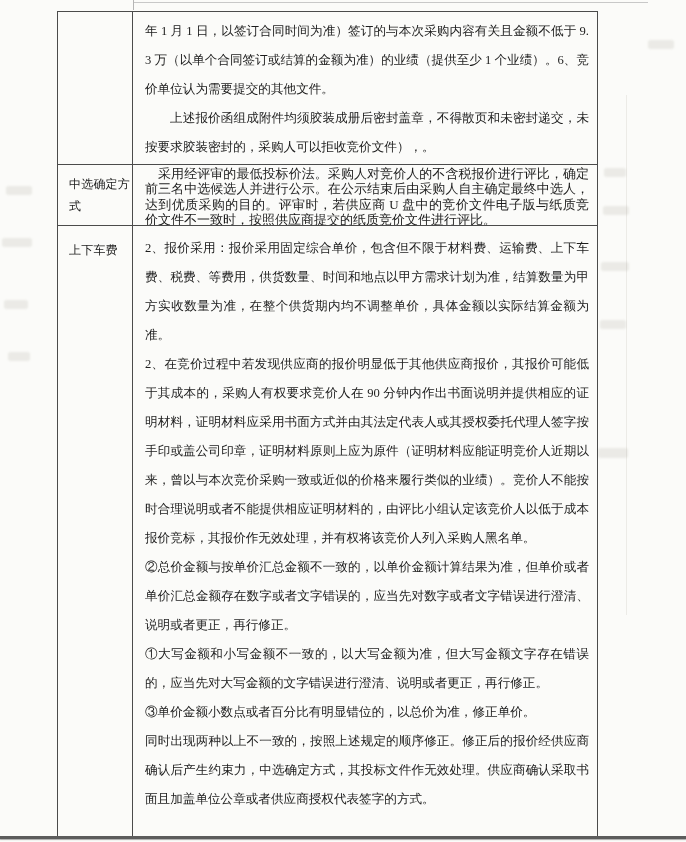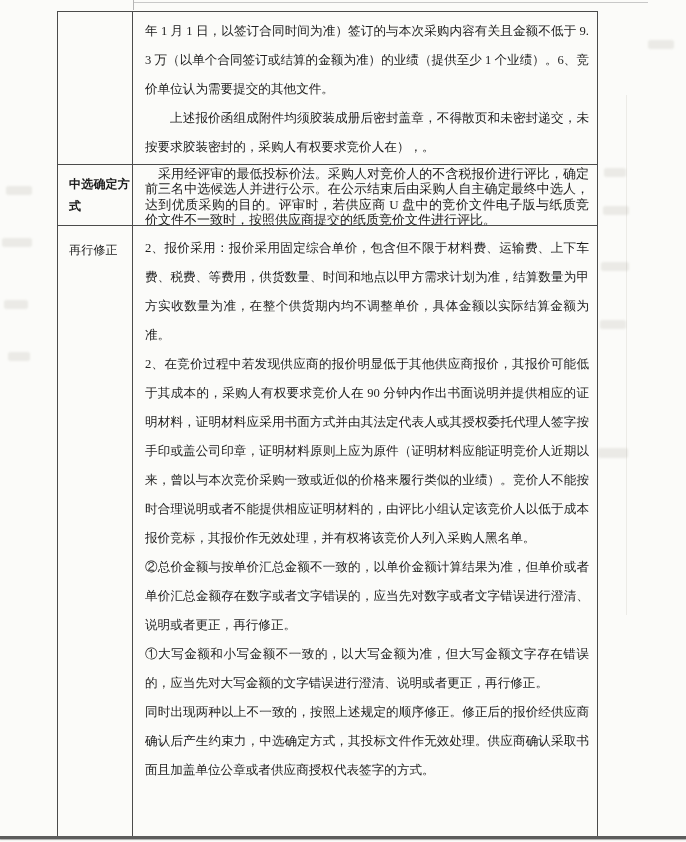--- a/index.html
+++ b/index.html
@@ -33,21 +33,21 @@
   .row3 { height: 611px; }
 
   .hcell {
     flex: 0 0 75px;
     width: 75px;
     box-sizing: border-box;
     border-right: 1.6px solid #4b4b4b;
     display: flex;
     padding: 0 0 0 11px;
   }
-  .row2 .hcell { align-items: center; font-weight: bold; }
+  .row2 .hcell { align-items: center; }
   .row3 .hcell { align-items: flex-start; padding-top: 13px; }
   .hlabel {
     font-size: 12px;
     line-height: 22px;
     word-break: break-all;
     letter-spacing: 0.2px;
   }
 
   .ccell {
     flex: 1;
@@ -118,42 +118,43 @@
   <div class="bleed" style="left:600px;top:320px;width:26px;height:9px;"></div>
   <div class="bleed" style="left:598px;top:448px;width:30px;height:10px;"></div>
   <div class="bleed" style="left:648px;top:40px;width:26px;height:9px;"></div>
 
   <div class="tbl">
 
     <div class="trow row1">
       <div class="hcell"></div>
       <div class="ccell">
           <p>年 1 月 1 日，以签订合同时间为准）签订的与本次采购内容有关且金额不低于 9.3 万（以单个合同签订或结算的金额为准）的业绩（提供至少 1 个业绩）。6、竞价单位认为需要提交的其他文件。</p>
-          <p class="indent-2">上述报价函组成附件均须胶装成册后密封盖章，不得散页和未密封递交，未按要求胶装密封的，采购人有权要求竞价人在），。</p>
+          <p class="indent-2">上述报价函组成附件均须胶装成册后密封盖章，不得散页和未密封递交，未按要求胶装密封的，采购人可以拒收竞价文件），。</p>
         </div>
     </div>
 
     <div class="trow row2">
       <div class="hcell">
         <span class="hlabel">中选确定方式</span>
       </div>
       <div class="ccell">
           <p class="indent-1">采用经评审的最低投标价法。采购人对竞价人的不含税报价进行评比，确定前三名中选候选人并进行公示。在公示结束后由采购人自主确定最终中选人，达到优质采购的目的。评审时，若供应商 U 盘中的竞价文件电子版与纸质竞价文件不一致时，按照供应商提交的纸质竞价文件进行评比。</p>
         </div>
     </div>
 
     <div class="trow row3">
       <div class="hcell">
-        <span class="hlabel">再行修正</span>
+        <span class="hlabel">上下车费</span>
       </div>
       <div class="ccell">
           <p>2、报价采用：报价采用固定综合单价，包含但不限于材料费、运输费、上下车费、税费、等费用，供货数量、时间和地点以甲方需求计划为准，结算数量为甲方实收数量为准，在整个供货期内均不调整单价，具体金额以实际结算金额为准。</p>
           <p>2、在竞价过程中若发现供应商的报价明显低于其他供应商报价，其报价可能低于其成本的，采购人有权要求竞价人在 90 分钟内作出书面说明并提供相应的证明材料，证明材料应采用书面方式并由其法定代表人或其授权委托代理人签字按手印或盖公司印章，证明材料原则上应为原件（证明材料应能证明竞价人近期以来，曾以与本次竞价采购一致或近似的价格来履行类似的业绩）。竞价人不能按时合理说明或者不能提供相应证明材料的，由评比小组认定该竞价人以低于成本报价竞标，其报价作无效处理，并有权将该竞价人列入采购人黑名单。</p>
           <p>②总价金额与按单价汇总金额不一致的，以单价金额计算结果为准，但单价或者单价汇总金额存在数字或者文字错误的，应当先对数字或者文字错误进行澄清、说明或者更正，再行修正。</p>
           <p>①大写金额和小写金额不一致的，以大写金额为准，但大写金额文字存在错误的，应当先对大写金额的文字错误进行澄清、说明或者更正，再行修正。</p>
+          <p>③单价金额小数点或者百分比有明显错位的，以总价为准，修正单价。</p>
           <p>同时出现两种以上不一致的，按照上述规定的顺序修正。修正后的报价经供应商确认后产生约束力，中选确定方式，其投标文件作无效处理。供应商确认采取书面且加盖单位公章或者供应商授权代表签字的方式。</p>
         </div>
     </div>
 
   </div>
 
   <div class="bottom-band"></div>
 
 </div>
 

